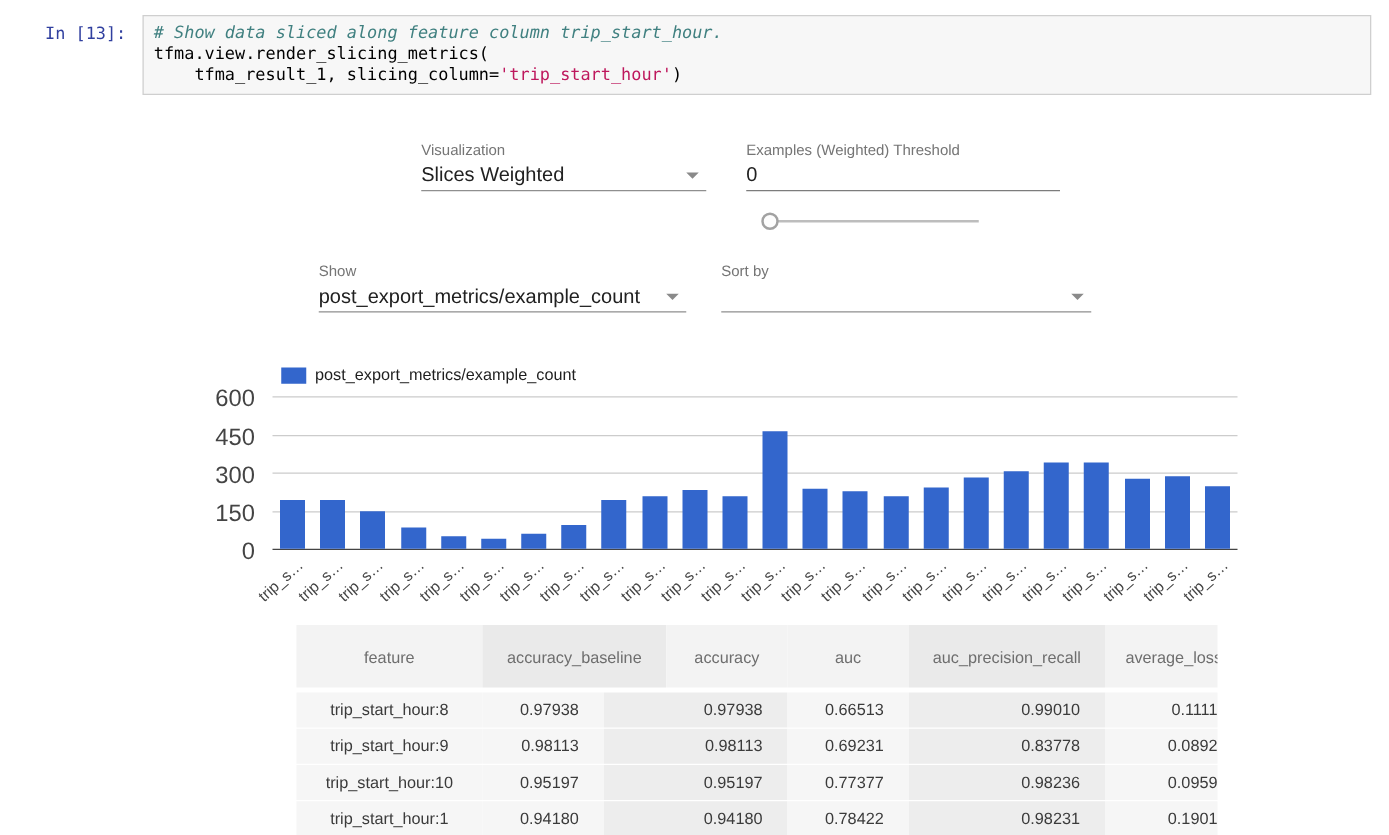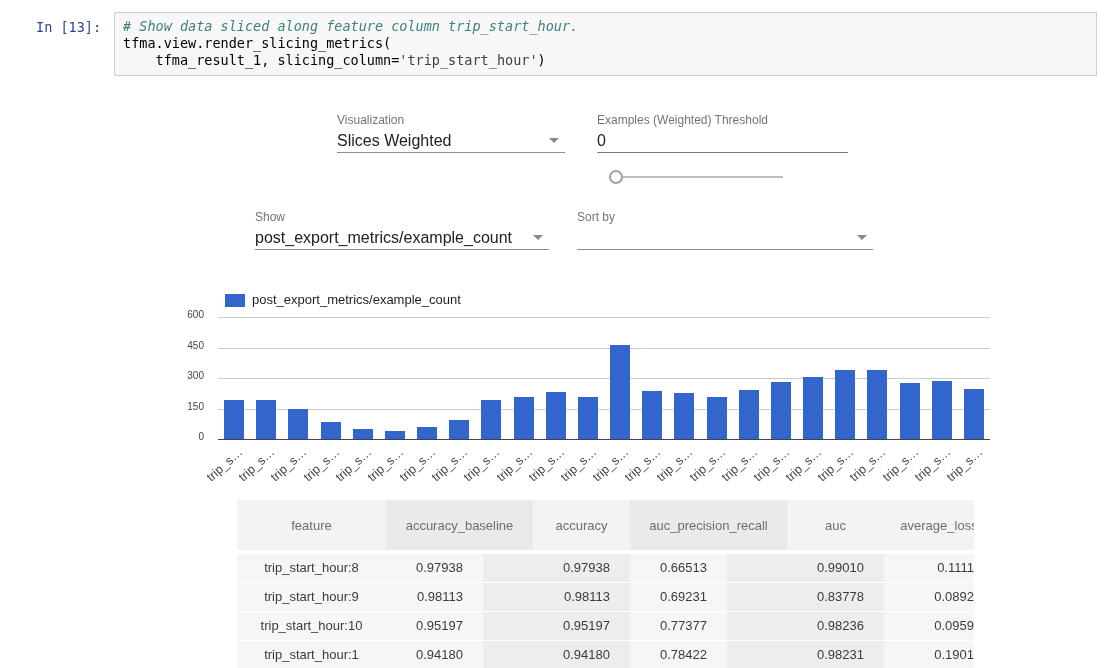--- a/index.html
+++ b/index.html
@@ -16,21 +16,21 @@
   }
   .code-box {
     position:absolute; left:114px; top:12px; width:965px; height:52px;
     background:#f7f7f7; border:1px solid #cfcfcf; padding:5px 8px;
   }
   .code-line {
     font-family:"DejaVu Sans Mono","Liberation Mono",monospace;
     font-size:13.5px; line-height:17px; color:#000; white-space:pre;
   }
   .cm-comment { color:#408080; font-style:italic; }
-  .cm-string  { color:#404040; }
+  .cm-string  { color:#be185d; }
 
   
   .ctl { position:absolute; height:40px; border-bottom:1px solid #8f8f8f; box-sizing:content-box; }
   .ctl-label { font-size:12px; color:#757575; height:16px; line-height:16px; }
   .ctl-value { font-size:16px; color:#212121; height:22px; line-height:22px; margin-top:2px;
                white-space:nowrap; overflow:hidden; }
   .ctl-input { width:100%; border:none; outline:none; background:transparent; padding:0; margin-top:2px;
                font-family:"Liberation Sans",sans-serif; font-size:16px; color:#212121; height:22px; }
   .arrow {
     position:absolute; right:6px; bottom:9px; width:0; height:0;
@@ -41,21 +41,21 @@
   .slider-track { position:absolute; left:17px; top:8px; width:161px; height:2px; background:#bdbdbd; }
   .slider-knob  { position:absolute; left:4px; top:2px; width:14px; height:14px; border-radius:50%;
                   border:2px solid #a2a2a2; background:#fdfdfd; box-sizing:border-box; }
 
   
   #chart { position:absolute; left:0; top:290px; width:1111px; height:205px; }
   .legend-swatch { position:absolute; left:225px; top:4px; width:20px; height:13px; }
   .legend-label  { position:absolute; left:252px; top:2px; font-size:13px; color:#1f1f1f; }
   .gridline { position:absolute; height:1px; background:#cccccc; }
   .gridline.baseline { background:#444444; }
-  .ytick { position:absolute; width:42px; text-align:right; font-size:10px; color:#444; }
+  .ytick { position:absolute; width:42px; text-align:right; font-size:19px; color:#444; }
   .bar { position:absolute; }
   .xtick {
     position:absolute; width:90px; text-align:right; font-size:12.5px; color:#444;
     transform-origin:100% 0; transform:rotate(-42deg); white-space:nowrap;
   }
 
   
   #metrics-table { position:absolute; left:237px; top:500px; width:737px; height:168px; overflow:hidden; }
   .trow { display:flex; }
   .thead-row { height:50px; margin-bottom:4px;text-align:center; }
@@ -170,22 +170,22 @@
       <div class="xtick" style="left: 853.8px; top: 155px;">trip_s…</div>
       <div class="bar" style="left: 963.9px; top: 99.2px; width: 20px; height: 49.8px; background: rgb(51, 102, 204);"></div>
       <div class="xtick" style="left: 885.9px; top: 155px;">trip_s…</div>
     </div>
 
   <div id="metrics-table">
       <div class="trow thead-row">
         <div class="th" style="flex: 0 0 149px;">feature</div>
         <div class="th shade" style="flex: 0 0 147px;">accuracy_baseline</div>
         <div class="th" style="flex: 0 0 97px;">accuracy</div>
+        <div class="th" style="flex: 0 0 97px;">auc</div>
         <div class="th shade" style="flex: 0 0 157px;">auc_precision_recall</div>
-        <div class="th" style="flex: 0 0 97px;">auc</div>
         <div class="th" style="flex: 0 0 110px;">average_loss</div>
       </div>
       <div class="trow tdata-row">
         <div class="td feat" style="flex: 0 0 149px;">trip_start_hour:8</div>
         <div class="td num" style="flex: 0 0 97px;">0.97938</div>
         <div class="td shade num" style="flex: 0 0 147px;">0.97938</div>
         <div class="td num" style="flex: 0 0 97px;">0.66513</div>
         <div class="td shade num" style="flex: 0 0 157px;">0.99010</div>
         <div class="td num" style="flex: 0 0 110px;">0.1111</div>
       </div>

